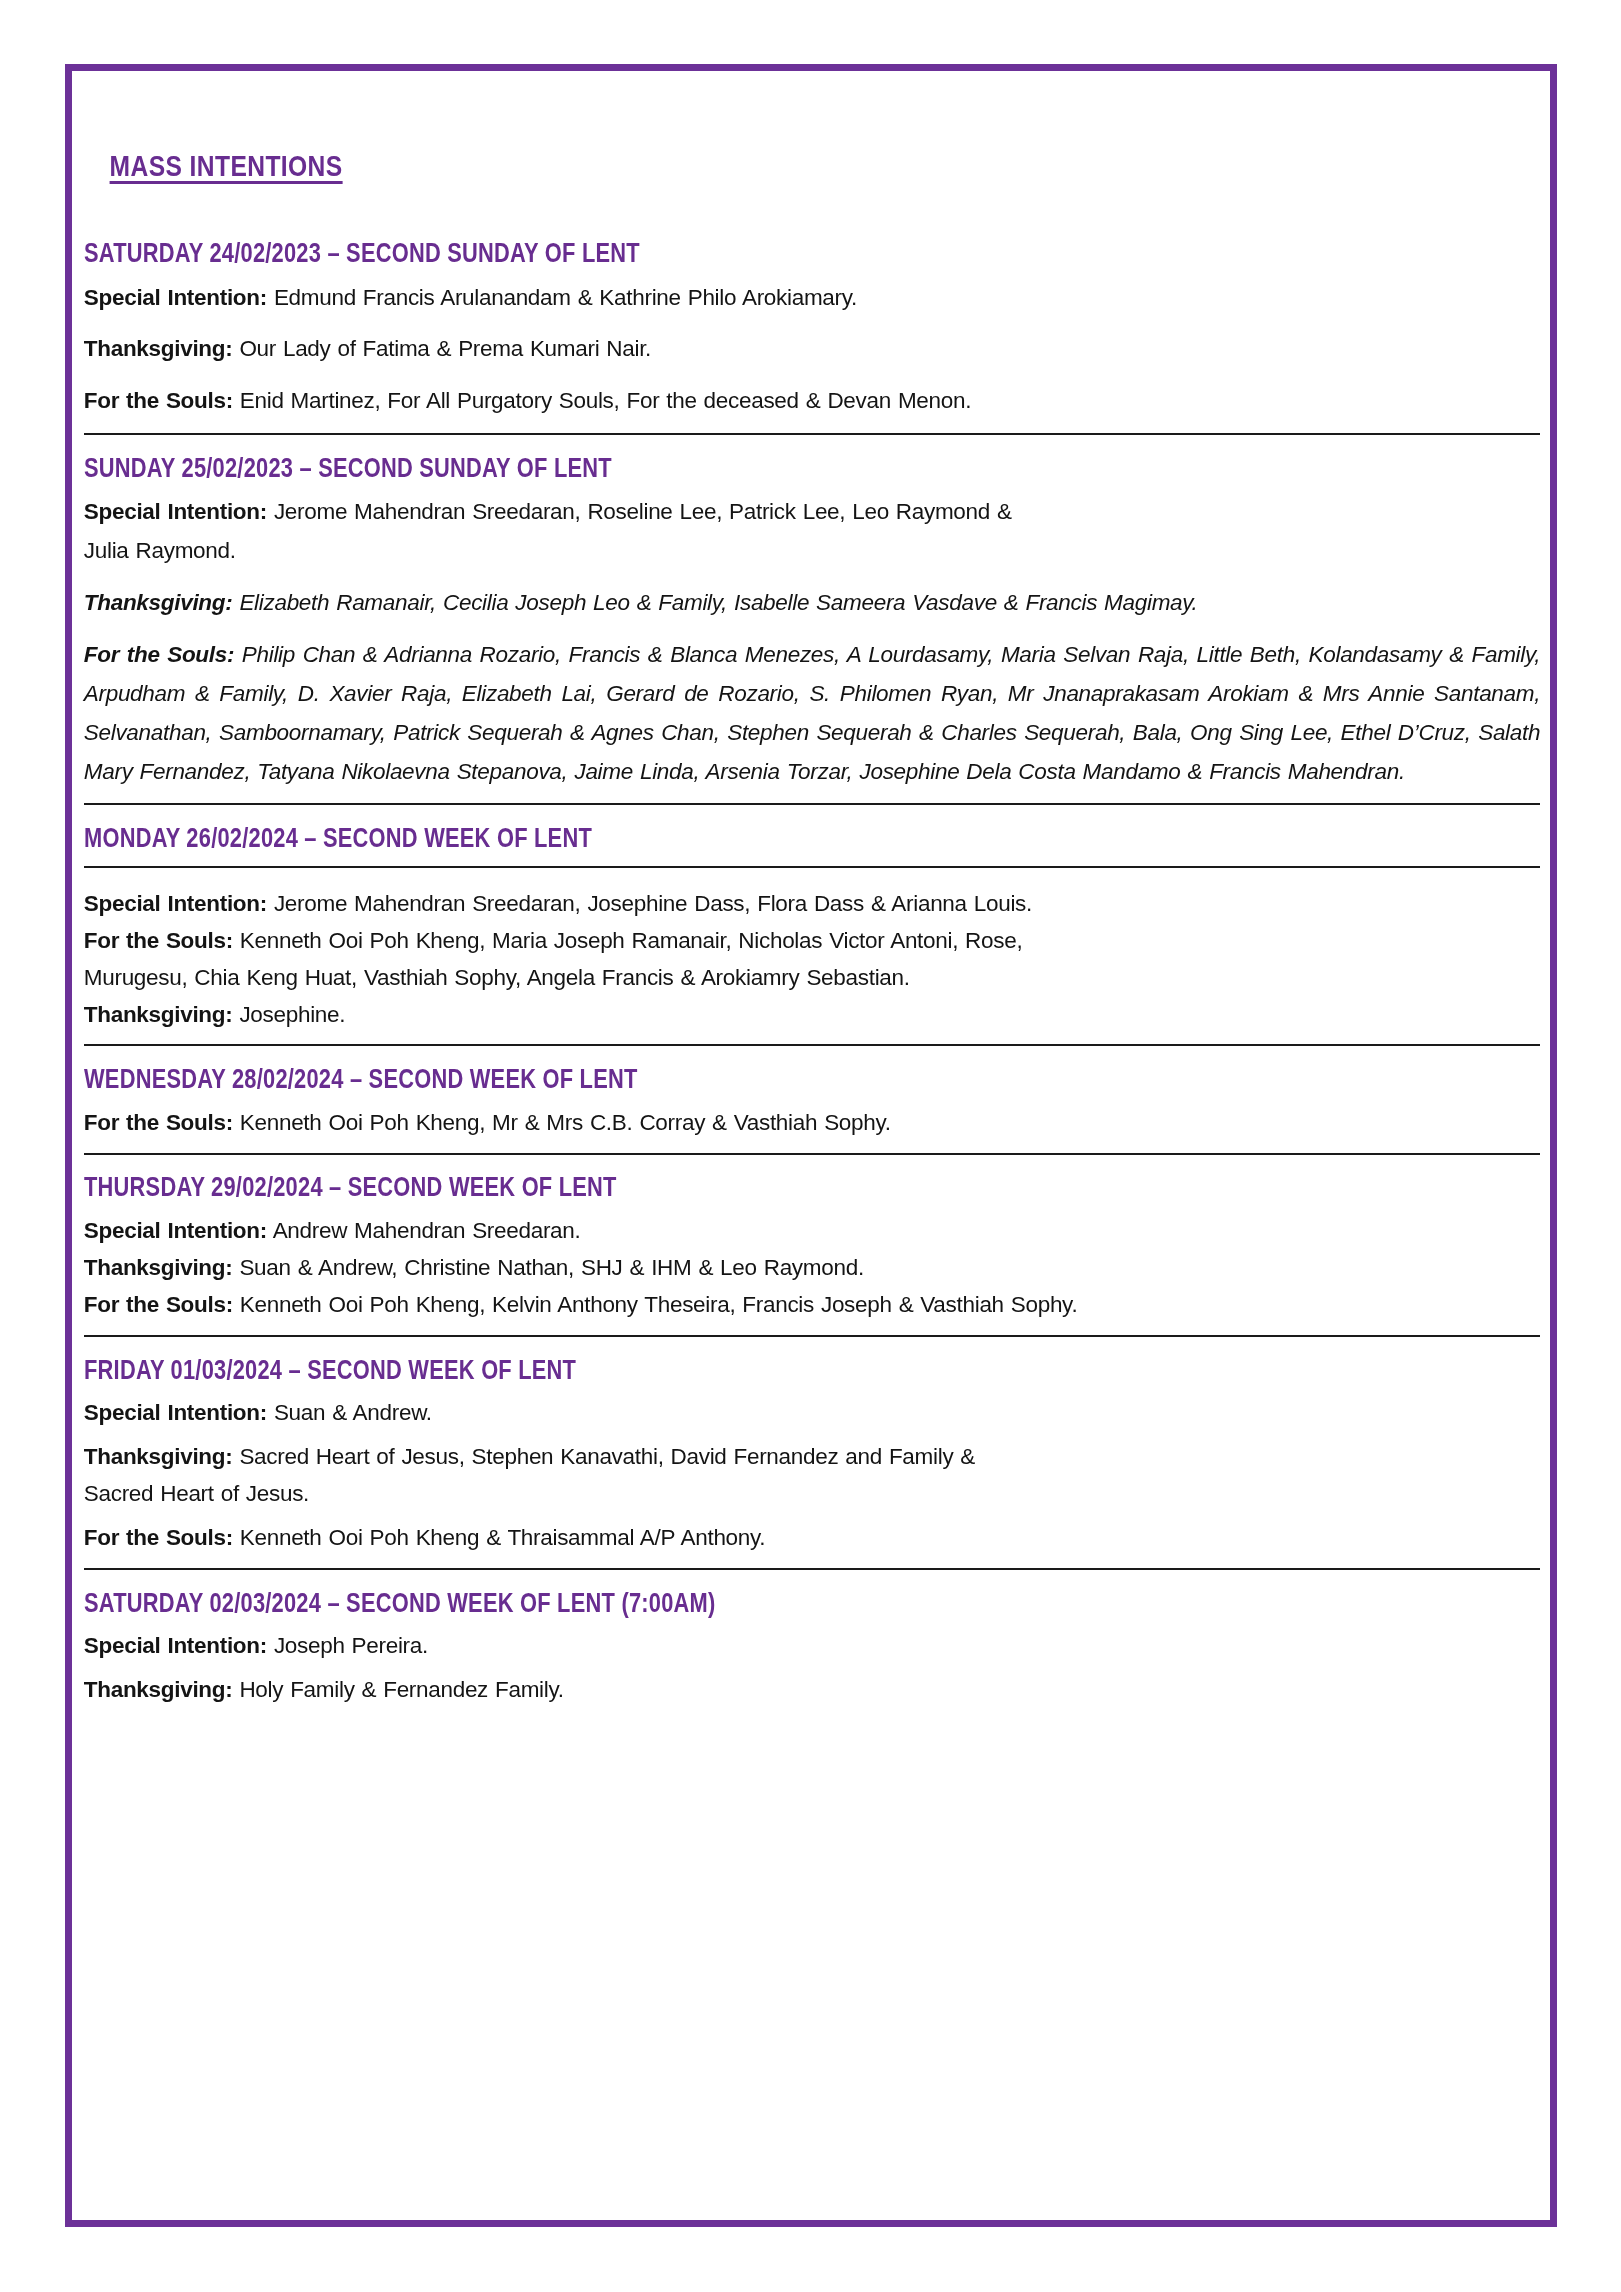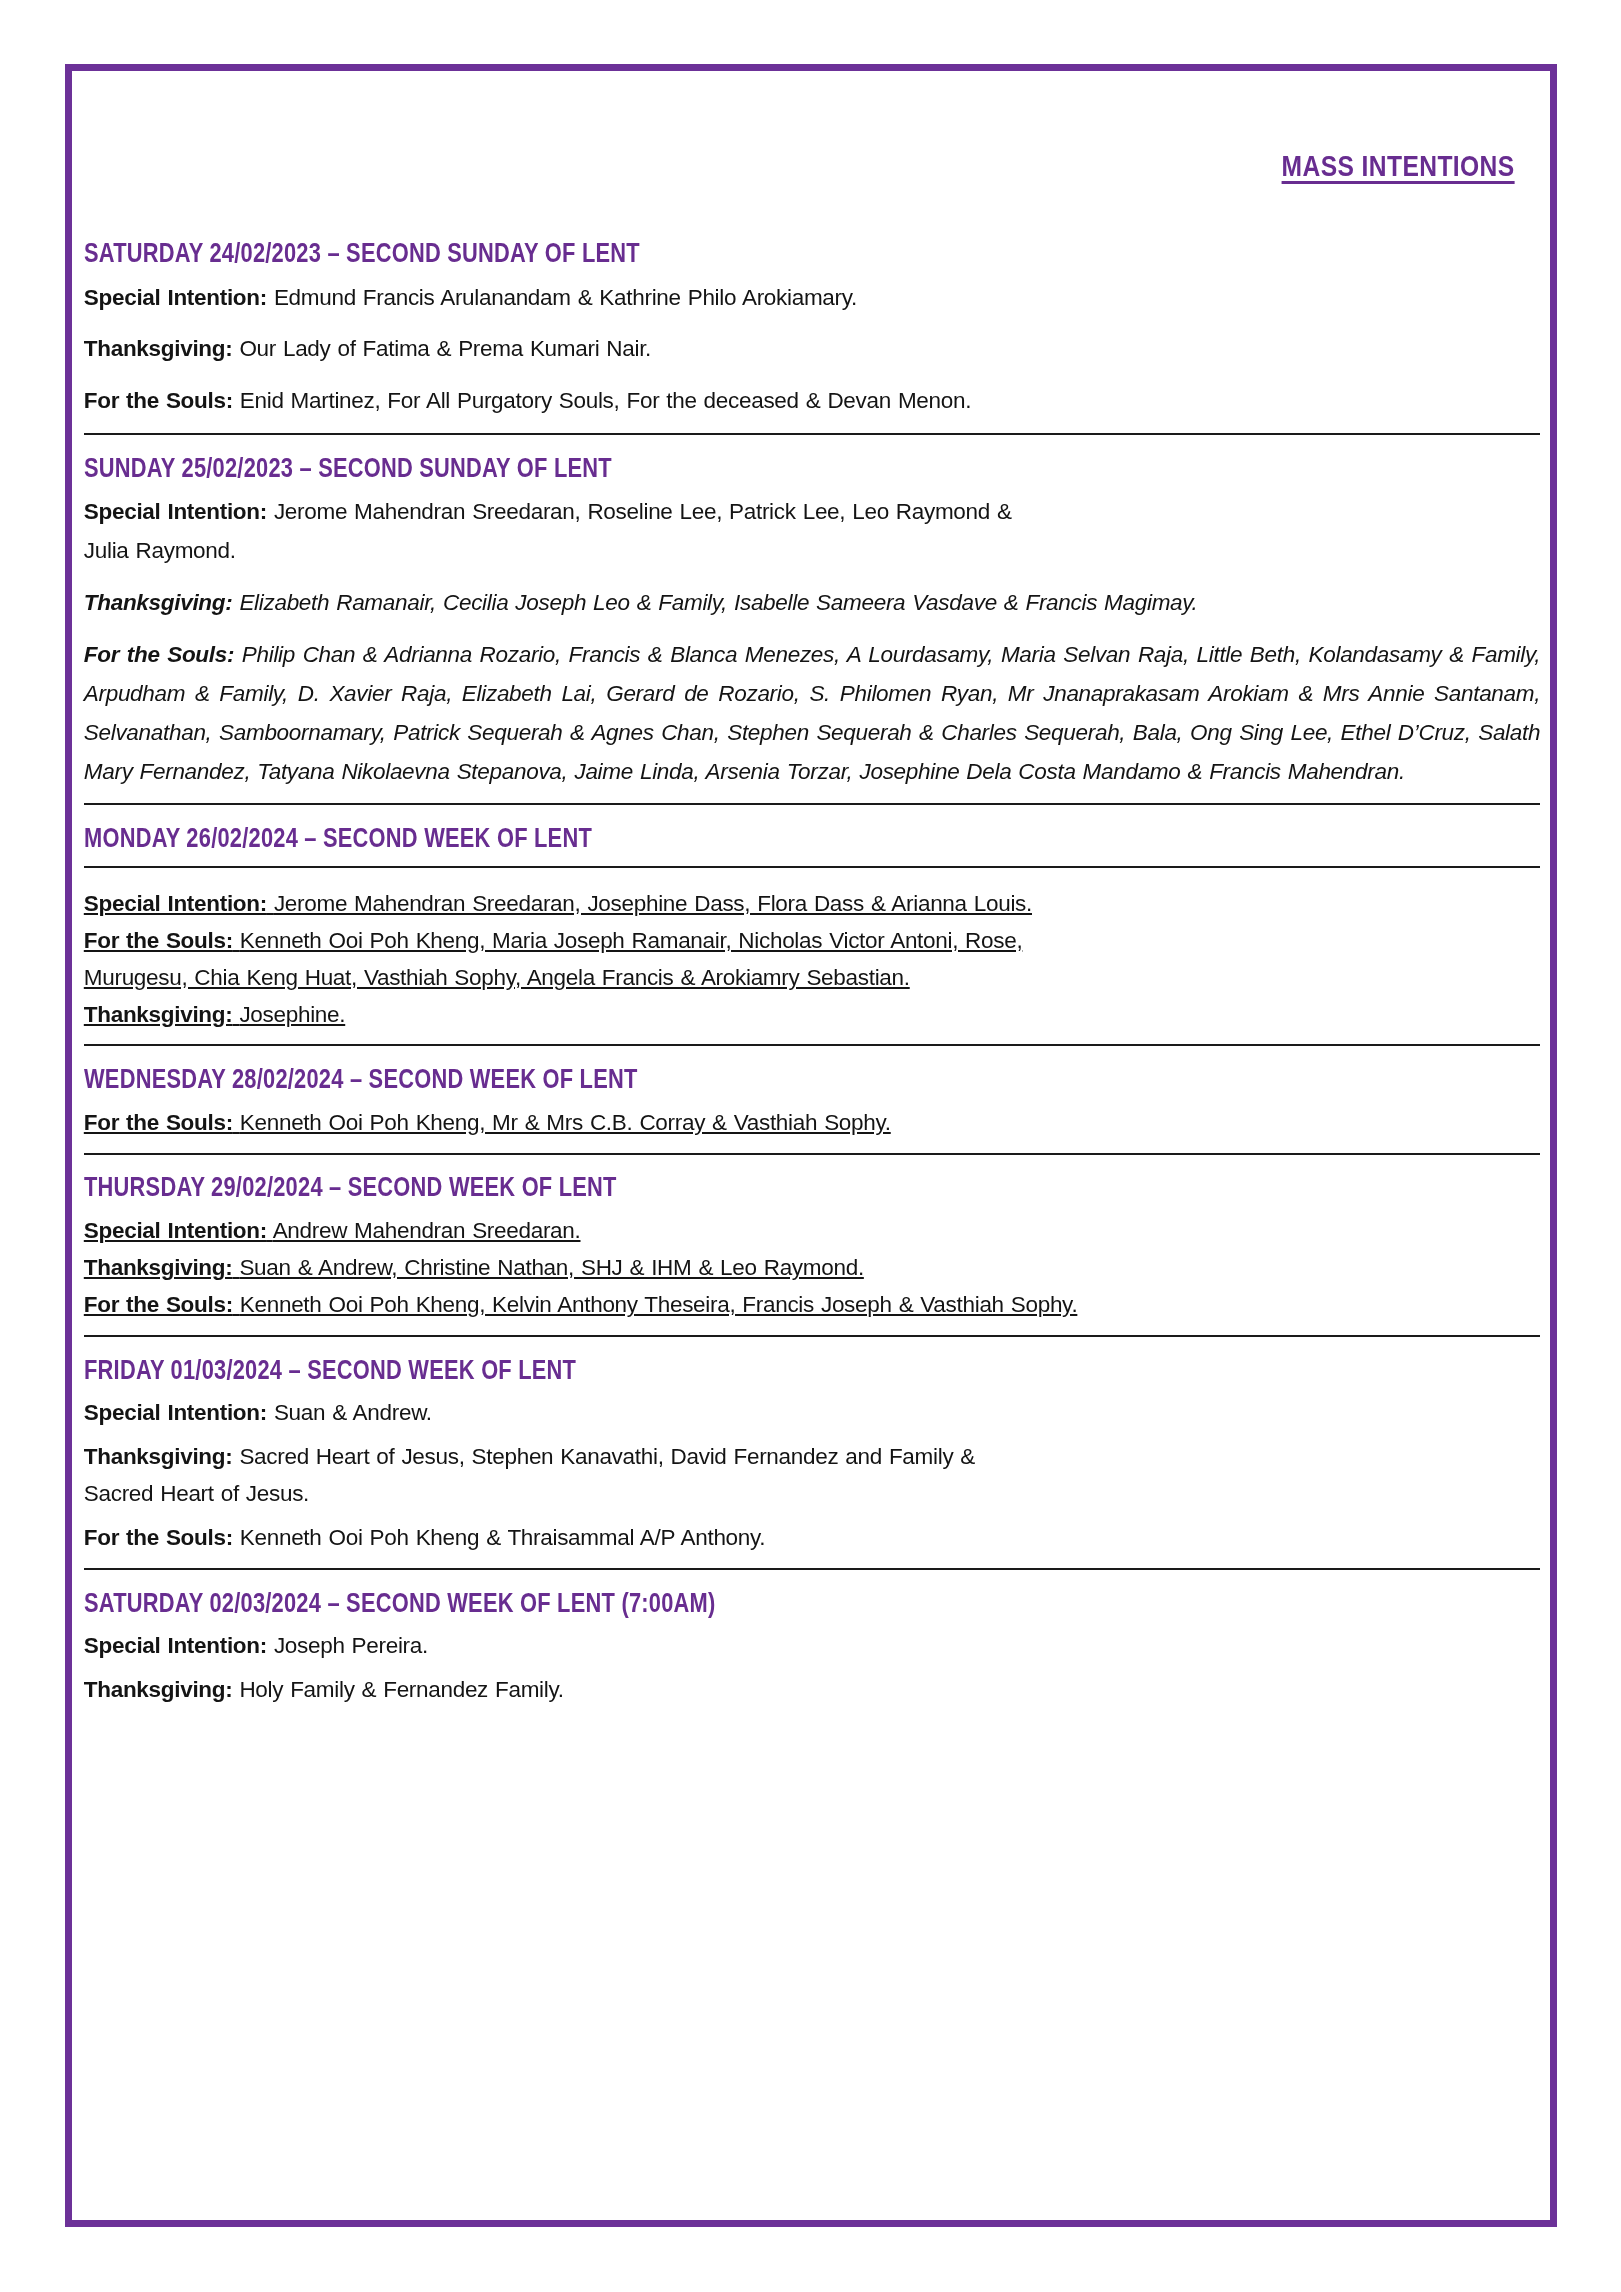--- a/index.html
+++ b/index.html
@@ -20,21 +20,21 @@
     left: 65px;
     top: 64px;
     width: 1492px;
     height: 2163px;
     box-sizing: border-box;
     border: 7.8px solid var(--border-purple, #6C3198);
     padding: 78px 9.8px 0 11.8px;
     background: #ffffff;
   }
   .title {
-    text-align: right;
+    text-align: left;
     margin: 0 0 55px 0;
     line-height: 33px;
   }
   .title .cond {
     display: inline-block;
     transform: scaleX(0.82);
     transform-origin: 50% 50%;
     font-size: 30px;
     font-weight: bold;
     color: var(--accent, #682D90);
@@ -62,21 +62,21 @@
     margin: 0;
     font-size: 22.5px;
     letter-spacing: -0.3px;
     word-spacing: 1px;
     color: var(--body-text, #141414);
   }
   .entry-label { font-weight: bold; }
   .entry-text { white-space: pre-line; text-align: center; }
   .justify { text-align: justify; font-style: italic; }
   .spaced .entry { line-height: 39px; margin-bottom: 12.7px; }
-  .tight  .entry { line-height: 37px; margin-bottom: 0; text-decoration: underline; }
+  .tight  .entry { line-height: 37px; margin-bottom: 0; }
   .semi   .entry { line-height: 37px; margin-bottom: 6.9px; }
   .divider {
     border: none;
     border-top: 2.9px solid var(--divider, #1A1A1A);
     margin: 11.8px 0 16.7px 0;
   }
   .day-section { }
   .entries { }
 </style>
 </head>

